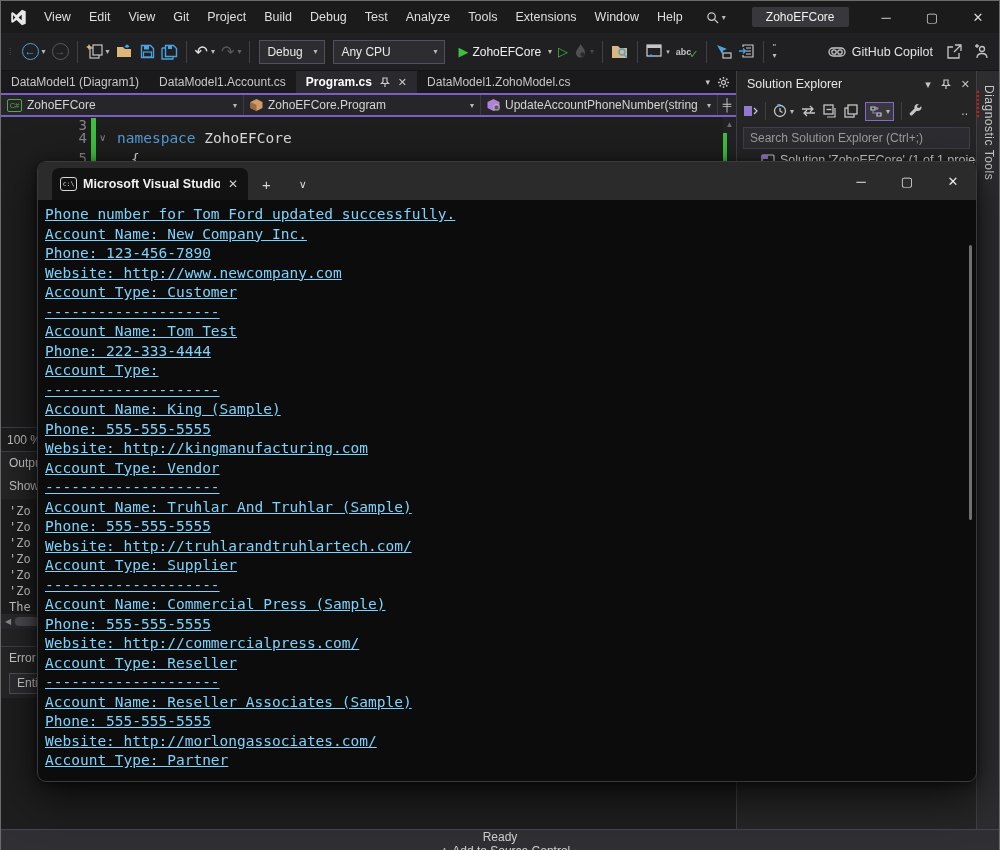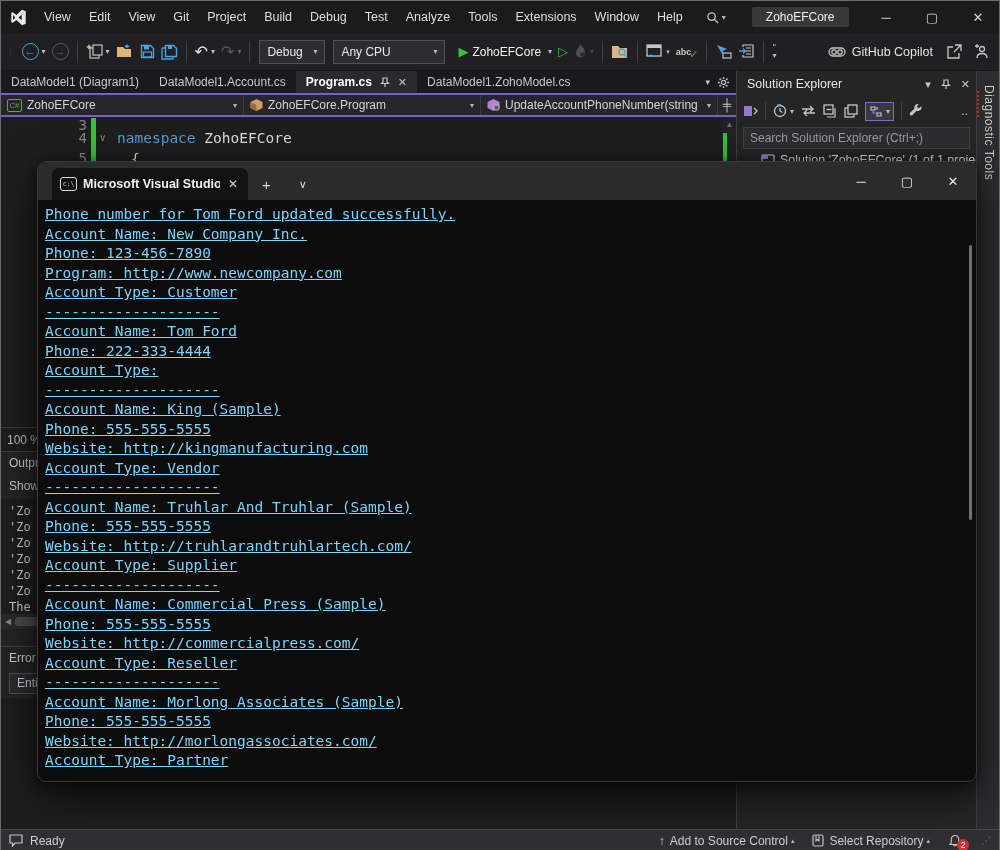--- a/index.html
+++ b/index.html
@@ -79,21 +79,21 @@
   .se-sel { border:1px solid #8568ce; background:#39393d; padding:2px 3px; display:flex; align-items:center; }
   #se-search { margin:2px 6px 0 6px; height:22px; background:#2d2d31; border:1px solid #3f3f46; display:flex; align-items:center; padding:0 6px; color:#9d9d9d; font-size:12px; white-space:nowrap; overflow:hidden;gap:44px; }
   #se-tree { height:22px; display:flex; align-items:center; padding-left:24px; color:#d4d4d4; font-size:12.5px; white-space:nowrap; overflow:hidden; }
 
   
   #diag-strip { left:975px; top:70px; width:25px; height:758px; background:#2d2d30; border-left:1px solid #3f3f46; }
   #diag-strip .vlabel { writing-mode:vertical-rl; color:#c8c8c8; font-size:12px; margin:14px 0 0 5px; letter-spacing:.5px; }
   #diag-red { position:absolute; left:0px; top:20px; width:2px; height:26px; background:repeating-linear-gradient(#e51400 0 2px, transparent 2px 4px); }
 
   
-  #statusbar { left:0; top:828px; width:1000px; height:22px; background:#303034; border-top:1px solid #46464c; display:flex; align-items:center; padding:0 10px 0 8px; color:#d0d0d0; font-size:12px; }
+  #statusbar { left:0; top:828px; width:1000px; height:22px; background:#303034; border-top:1px solid #46464c; display:flex; align-items:center; padding:0 10px 0 8px; color:#d0d0d0; font-size:12px;flex-direction:column; }
   .sb-item { display:flex; align-items:center; margin-left:18px; }
   .badge { background:#d13438; color:#fff; font-size:8.5px; width:12px; height:12px; border-radius:50%; display:flex; align-items:center; justify-content:center; margin:8px 0 0 -5px; }
 
   
   #terminal { left:36px; top:160px; width:940px; height:621px; border-radius:9px; background:#0c0c0c;
     box-shadow:0 14px 44px rgba(0,0,0,.70), 0 2px 10px rgba(0,0,0,.5); border:1px solid #3a3a3a; overflow:hidden; }
   #term-titlebar { height:38px; background:#2b2b2b; display:flex; align-items:flex-end; }
   #term-tab { margin-left:14px; width:196px; height:32px; background:#121212; border-radius:7px 7px 0 0; display:flex; align-items:center; padding:0 8px; color:#f0f0f0; }
   #term-tab .lbl { font-size:12.5px; font-weight:bold; white-space:nowrap; overflow:hidden; flex:1; margin:0 6px; }
   #term-tab .x { color:#cfcfcf; font-size:12px; padding:0 2px; }
@@ -514,43 +514,43 @@
       <div id="term-controls">
         <span class="tc">─</span>
         <span class="tc">▢</span>
         <span class="tc">✕</span>
       </div>
     </div>
     <div id="term-body">
       <div class="tline">Phone number for Tom Ford updated successfully.</div>
       <div class="tline">Account Name: New Company Inc.</div>
       <div class="tline">Phone: 123-456-7890</div>
-      <div class="tline">Program: http://www.newcompany.com</div>
+      <div class="tline">Website: http://www.newcompany.com</div>
       <div class="tline">Account Type: Customer</div>
       <div class="tline">--------------------</div>
-      <div class="tline">Account Name: Tom Ford</div>
+      <div class="tline">Account Name: Tom Test</div>
       <div class="tline">Phone: 222-333-4444</div>
       <div class="tline">Account Type:</div>
       <div class="tline">--------------------</div>
       <div class="tline">Account Name: King (Sample)</div>
       <div class="tline">Phone: 555-555-5555</div>
       <div class="tline">Website: http://kingmanufacturing.com</div>
       <div class="tline">Account Type: Vendor</div>
       <div class="tline">--------------------</div>
       <div class="tline">Account Name: Truhlar And Truhlar (Sample)</div>
       <div class="tline">Phone: 555-555-5555</div>
       <div class="tline">Website: http://truhlarandtruhlartech.com/</div>
       <div class="tline">Account Type: Supplier</div>
       <div class="tline">--------------------</div>
       <div class="tline">Account Name: Commercial Press (Sample)</div>
       <div class="tline">Phone: 555-555-5555</div>
       <div class="tline">Website: http://commercialpress.com/</div>
       <div class="tline">Account Type: Reseller</div>
       <div class="tline">--------------------</div>
-      <div class="tline">Account Name: Morlong Associates (Sample)</div>
+      <div class="tline">Account Name: Reseller Associates (Sample)</div>
       <div class="tline">Phone: 555-555-5555</div>
       <div class="tline">Website: http://morlongassociates.com/</div>
       <div class="tline">Account Type: Partner</div>
       <div id="term-scrollbar"></div>
     </div>
   </div>
 
 </div>
 
 </body></html>

